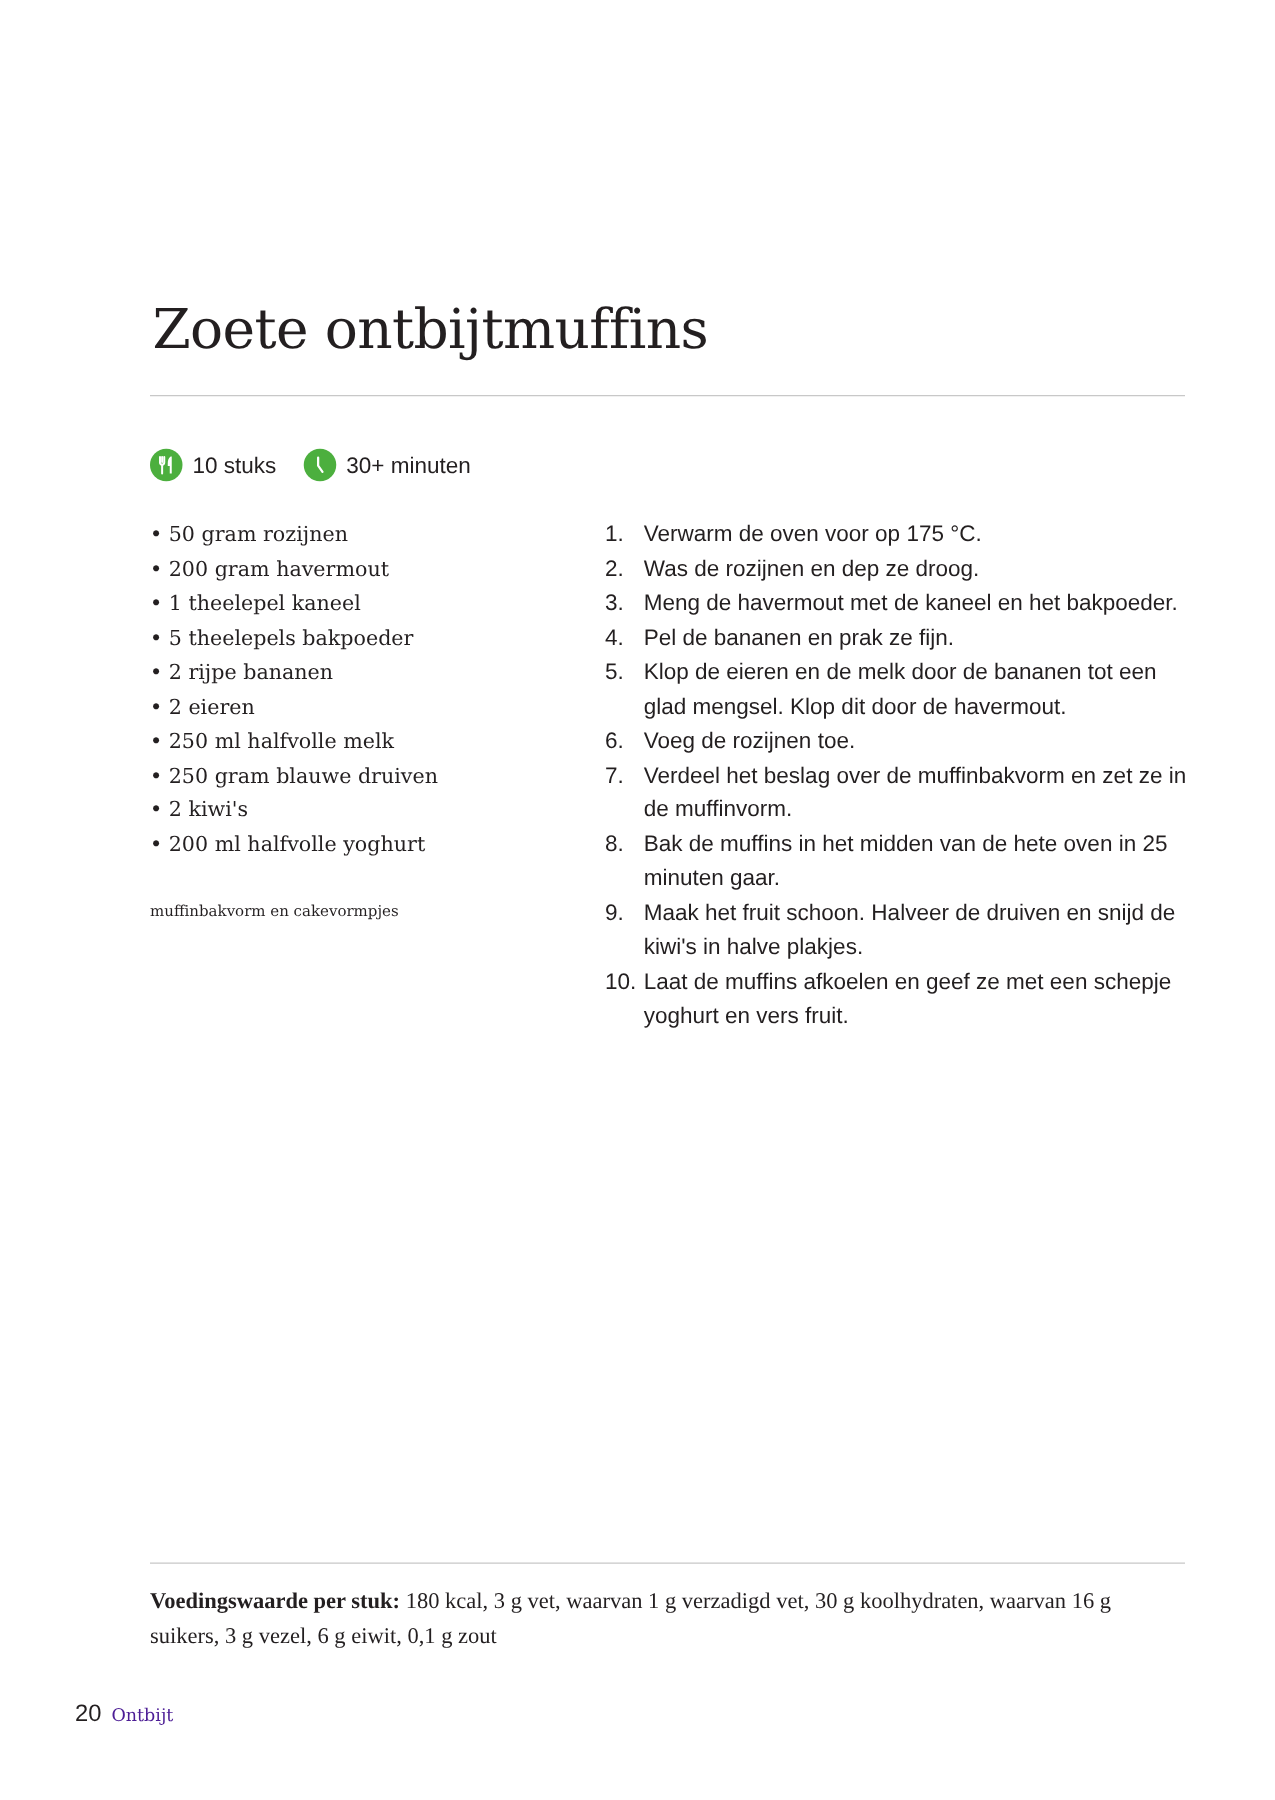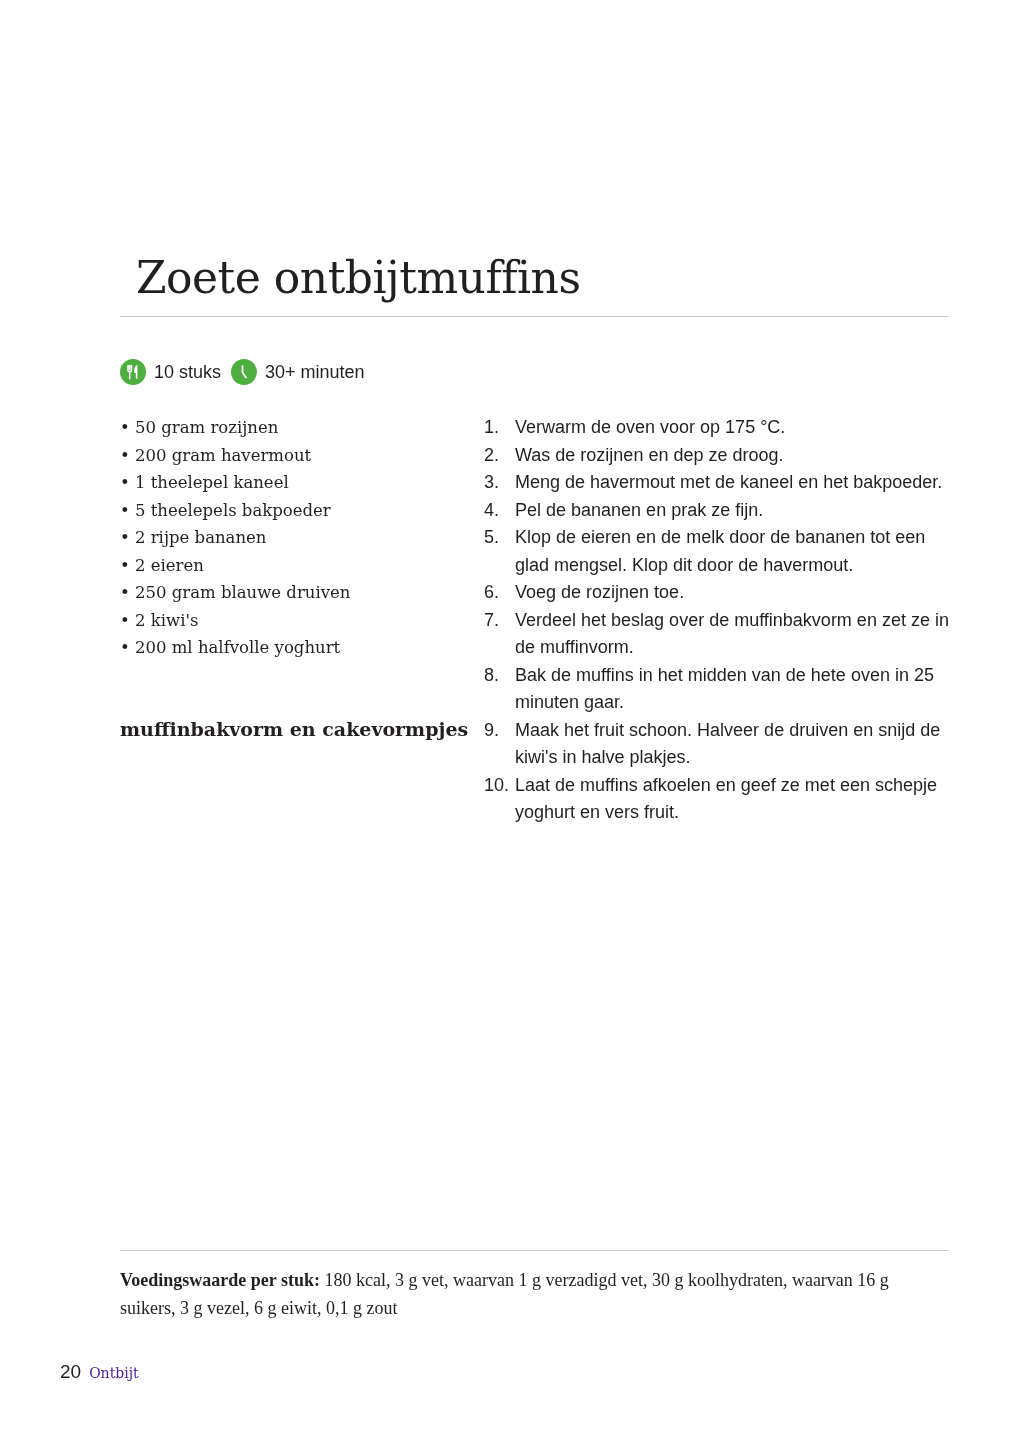--- a/index.html
+++ b/index.html
@@ -5,49 +5,49 @@
     html, body { margin: 0; padding: 0; background: #ffffff; }
     body {
       width: 1020px; height: 1440px; position: relative; overflow: hidden;
       color: #231f20;
     }
 
     .title {
       position: absolute; left: 120px; top: 236px;
       font-family: "DejaVu Serif", serif;
       font-size: 44px; font-weight: normal; letter-spacing: -0.5px;
-      margin: 16px; color: #231f20;
+      margin: 2px; color: #231f20;
     }
     .rule {
       position: absolute; left: 120px; width: 828px; height: 0;
       border-top: 1.5px solid #c8c8c8;
     }
     .rule.top { top: 316px; }
     .rule.bottom { top: 1250px; }
 
     .meta {
       position: absolute; left: 120px; top: 359px;
-      display: flex; align-items: flex-end; gap: 8px;
+      display: flex; align-items: flex-end; gap: 20px;
       font-family: "Liberation Sans", sans-serif; font-size: 18px; color: #231f20;
     }
     .meta .icon {
       width: 26px; height: 26px; border-radius: 50%;
       background: #4caf3e; display: inline-flex; align-items: center; justify-content: center;
     }
     .meta .item { display: inline-flex; align-items: center; gap: 8px; margin-right: 2px; }
 
     .ingredients {
       position: absolute; left: 120px; top: 414px; width: 340px;
       font-family: "DejaVu Serif", serif; font-size: 16.5px; line-height: 27.5px;
       margin: 0; padding: 0; list-style: none;
     }
     .ingredients li::before { content: "• "; }
     .equipment {
       position: absolute; left: 120px; top: 716px;
-      font-family: "DejaVu Serif", serif; font-size: 19px; line-height: 27.5px; font-weight: bold;
+      font-family: "DejaVu Serif", serif; font-size: 12px; line-height: 27.5px;
     }
 
     .steps {
       position: absolute; left: 484px; top: 414px; width: 470px;
       font-family: "Liberation Sans", sans-serif; font-size: 18px; line-height: 27.5px;
       margin: 0; padding: 0; list-style: none;
     }
     .steps li { display: flex; }
     .steps .num { width: 31px; flex: none; }
     .steps .txt { flex: 1; }
@@ -95,20 +95,21 @@
   </span>
 </div>
 
 <ul class="ingredients">
   <li>50 gram rozijnen</li>
   <li>200 gram havermout</li>
   <li>1 theelepel kaneel</li>
   <li>5 theelepels bakpoeder</li>
   <li>2 rijpe bananen</li>
   <li>2 eieren</li>
+  <li>250 ml halfvolle melk</li>
   <li>250 gram blauwe druiven</li>
   <li>2 kiwi's</li>
   <li>200 ml halfvolle yoghurt</li>
 </ul>
 
 <div class="equipment">muffinbakvorm en cakevormpjes</div>
 
 <ol class="steps">
   <li>
       <span class="num">1.</span>

